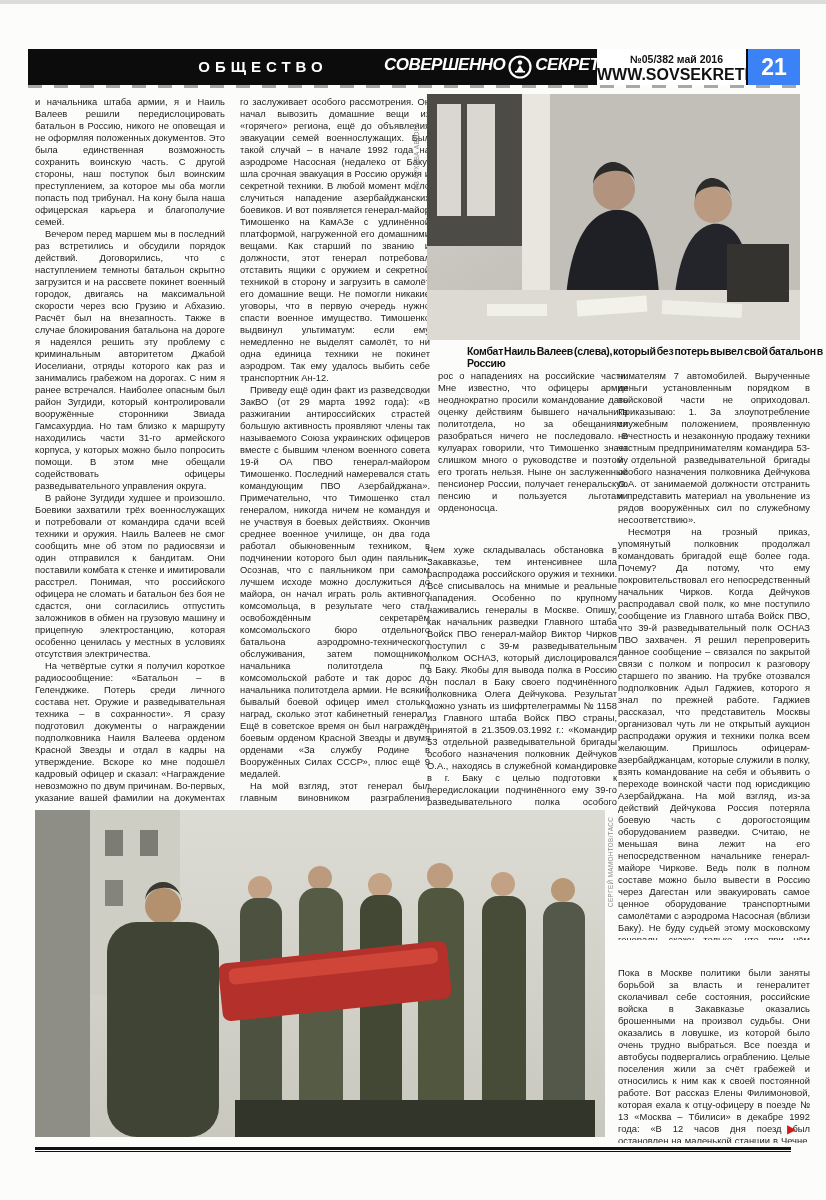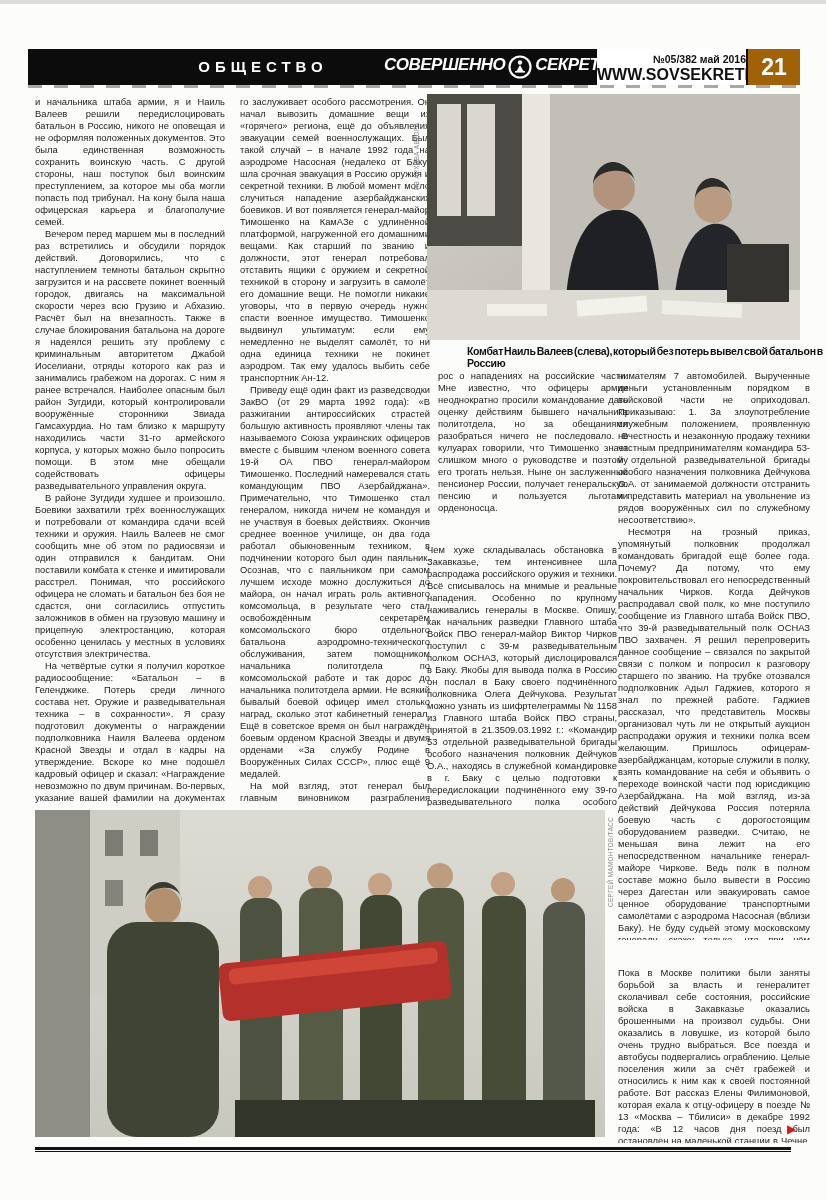--- a/index.html
+++ b/index.html
@@ -11,24 +11,24 @@
   
   .hbar { position:absolute; left:28px; top:45px; width:772px; height:36px; background:#0c0c0c; }
   .hbar:after { content:""; position:absolute; left:0; right:0; bottom:-3px; height:3px;
     background:repeating-linear-gradient(90deg,#0c0c0c 0 14px, transparent 14px 26px); opacity:.35; }
   .section-title { position:absolute; left:168px; top:54px; width:190px; text-align:center;
     color:#fff; font-size:15px; font-weight:bold; letter-spacing:5px; }
   .logo { position:absolute; left:384px; top:51px; display:flex; align-items:flex-start; gap:3px;
     color:#fff; font-weight:bold; font-style:italic; font-size:17px; letter-spacing:-0.5px; white-space:nowrap; }
   .logo .emblem { width:24px; height:24px; flex:0 0 auto; }
   .issuebox { position:absolute; left:597px; top:45px; width:149px; height:36px; background:#fff;
-    text-align:right; box-sizing:border-box; padding:4px 0 0 0; }
+    text-align:right; box-sizing:border-box; padding:4px 23px 0 0; }
   .issuebox .l1 { font-size:10.5px; font-weight:bold; color:#111; }
   .issuebox .l2 { font-size:16px; font-weight:bold; color:#111; margin-top:1px; }
-  .pagenum { position:absolute; left:748px; top:45px; width:52px; height:36px; background:#a16207;
+  .pagenum { position:absolute; left:748px; top:45px; width:52px; height:36px; background:#3b82f6;
     color:#fff; font-size:23px; font-weight:bold; text-align:center; line-height:37px; }
   
   .col { position:absolute; width:190px; font-size:9.4px; line-height:12px; text-align:justify;
     overflow:hidden; }
   .col p { margin:0; }
   .col p.ind { text-indent:10px; }
   #col1 { left:35px;  top:92px;  height:708px; }
   #col2 { left:240px; top:92px;  height:708px; }
   #col3top { left:438px; top:366px; height:146px; }
   #col3bot { left:427px; top:540px; height:262px; }

